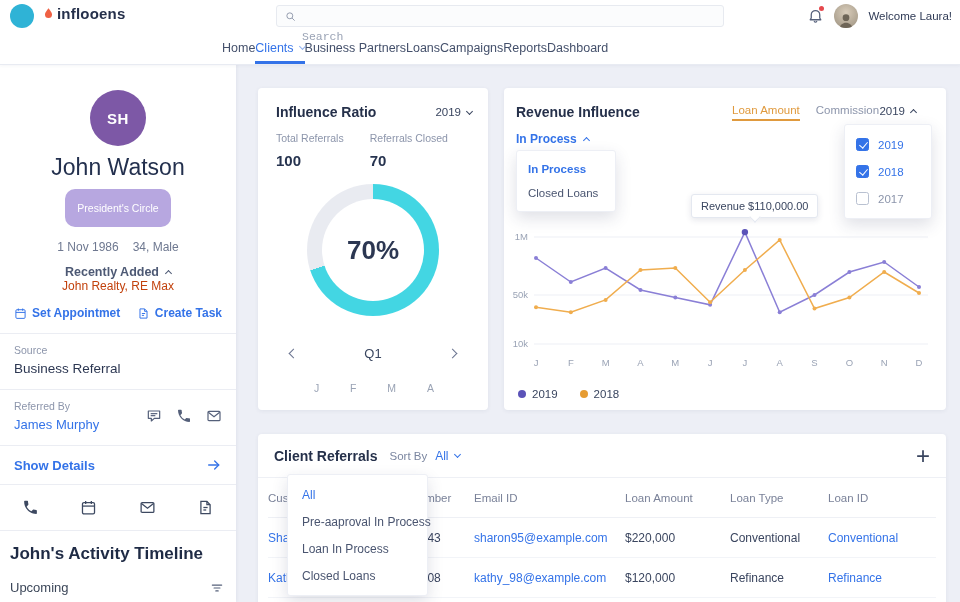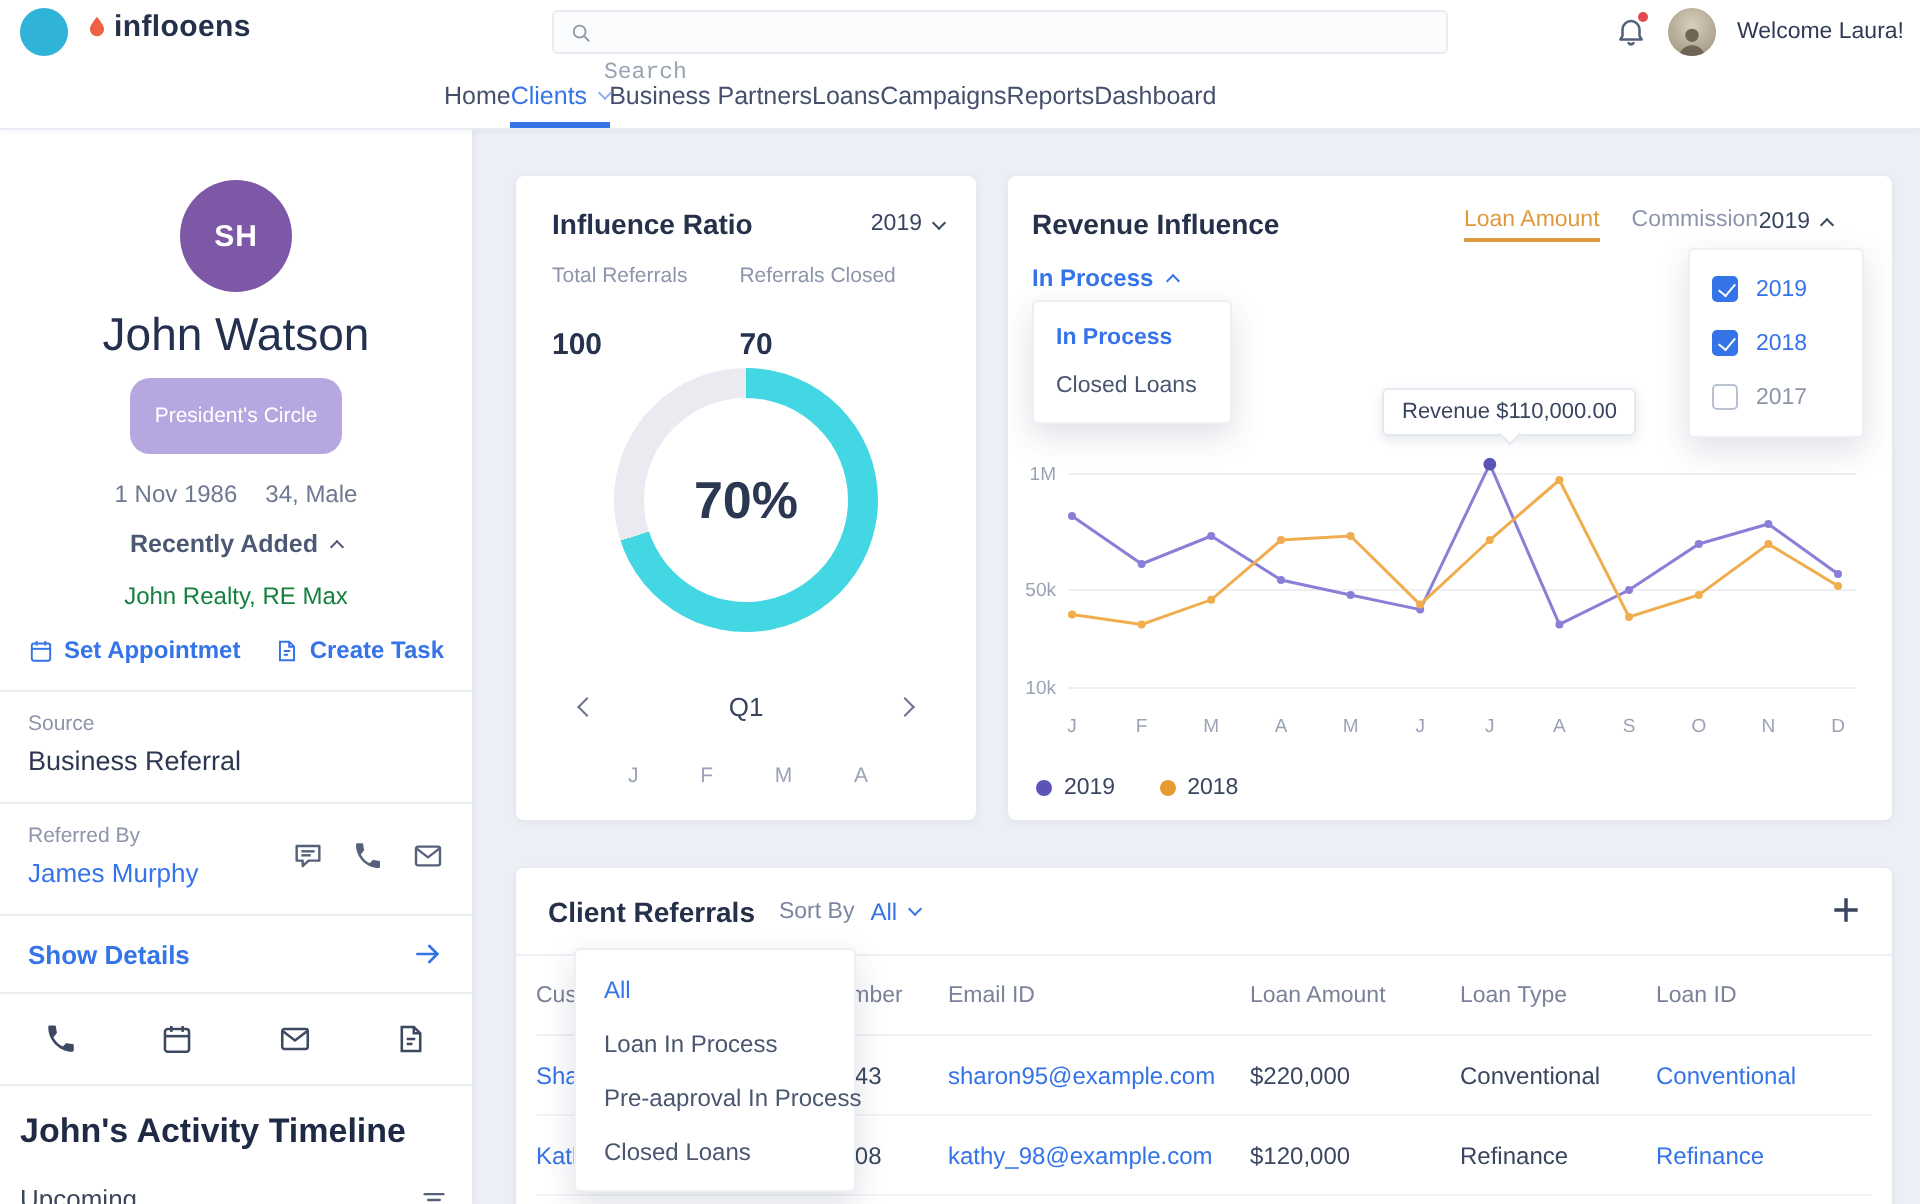--- a/index.html
+++ b/index.html
@@ -39,21 +39,21 @@
   .chev.right{transform:rotate(-45deg);}
   .chev.big{width:7px;height:7px;border-width:1.6px;color:#6a7490;cursor:pointer;}
 
   
   .sidebar{position:absolute;left:0;top:64px;width:236px;height:538px;background:#fff;box-shadow:1px 0 3px rgba(40,50,90,.06);z-index:5;display:flex;flex-direction:column;align-items:center;}
   .avatar-lg{margin-top:26px;width:56px;height:56px;border-radius:50%;background:#7d58a6;color:#fff;display:flex;align-items:center;justify-content:center;font-size:15px;font-weight:700;letter-spacing:.5px;flex:none;}
   .client-name{margin-top:8px;font-size:23px;font-weight:500;color:#23304e;}
   .badge{margin-top:8px;background:#b7a7e0;color:#fff;font-size:10.5px;padding:13px 12px;border-radius:10px;}
   .meta{margin-top:13px;font-size:12px;color:#6e7890;display:flex;gap:14px;}
   .status{margin-top:11px;font-size:12.5px;font-weight:600;color:#4d5974;display:flex;align-items:center;gap:7px;cursor:pointer;}
-  .company{margin-top:12px;font-size:12px;color:#15803d;}
+  .company{font-size:12px;color:#c2410c;}
   .quick-links{margin-top:13px;width:100%;display:flex;justify-content:space-between;padding:0 14px;}
   .quick-link{display:flex;align-items:center;gap:5px;color:#3473e8;font-size:12px;font-weight:600;cursor:pointer;}
   .quick-link svg{width:13px;height:13px;}
   .divider{width:100%;height:1px;background:#ebedf3;flex:none;}
   .divider.m13{margin-top:13px;}
   .field{width:100%;padding:10px 14px 13px;}
   .field label{font-size:10.5px;color:#8c95ab;display:block;}
   .field .val{margin-top:5px;font-size:13.5px;color:#2c3752;}
   .field .val.link{color:#3473e8;font-size:13px;cursor:pointer;}
   .referred{display:flex;justify-content:space-between;align-items:center;}
@@ -72,21 +72,21 @@
   #conversion-card{left:258px;top:88px;width:230px;height:322px;}
   #revenue-card{left:504px;top:88px;width:442px;height:322px;}
   #referrals-card{left:258px;top:434px;width:688px;height:200px;}
   .card-title{font-size:14px;font-weight:700;color:#25304a;}
 
   
   .conv-title{position:absolute;left:18px;top:16px;}
   .conv-year{position:absolute;right:16px;top:18px;font-size:11.5px;color:#39455f;display:flex;gap:6px;align-items:center;cursor:pointer;}
   .conv-stats{position:absolute;left:18px;top:44px;display:flex;gap:26px;}
   .stat-label{font-size:10.5px;color:#8c95ab;}
-  .stat-value{margin-top:20px;font-size:15px;font-weight:700;color:#26334f;}
+  .stat-value{margin-top:8px;font-size:15px;font-weight:700;color:#26334f;}
   .donut{position:absolute;left:49px;top:96px;width:132px;height:132px;border-radius:50%;display:flex;align-items:center;justify-content:center;}
   .donut-hole{width:102px;height:102px;background:#fff;border-radius:50%;display:flex;align-items:center;justify-content:center;font-size:26px;font-weight:600;color:#2c3752;}
   .conv-pager{position:absolute;left:0;top:258px;width:230px;display:flex;align-items:center;justify-content:space-between;padding:0 32px;color:#39455f;font-size:13px;}
   .conv-months{position:absolute;left:56px;top:294px;width:120px;display:flex;justify-content:space-between;font-size:10.5px;color:#9aa3b5;}
 
   
   .rev-title{position:absolute;left:12px;top:16px;}
   .rev-tabs{position:absolute;left:228px;top:16px;display:flex;gap:16px;font-size:11.5px;}
   .rev-tab{color:#8c95ab;cursor:pointer;padding-bottom:3px;border-bottom:2px solid transparent;}
   .rev-tab.active{color:#e09a3e;border-bottom-color:#e09a3e;}
@@ -444,19 +444,19 @@
             <div class="td">9876543208</div>
             <div class="td link">kathy_98@example.com</div>
             <div class="td">$120,000</div>
             <div class="td">Refinance</div>
             <div class="td link">Refinance</div>
           </div>
         </div>
     </div>
     <div class="dropdown" id="sort-dropdown">
         <div class="sort-item active">All</div>
+        <div class="sort-item">Pre-aaproval In Process</div>
         <div class="sort-item">Loan In Process</div>
-        <div class="sort-item">Pre-aaproval In Process</div>
         <div class="sort-item">Closed Loans</div>
       </div>
   </section>
 
 </div>
 
 </body></html>

